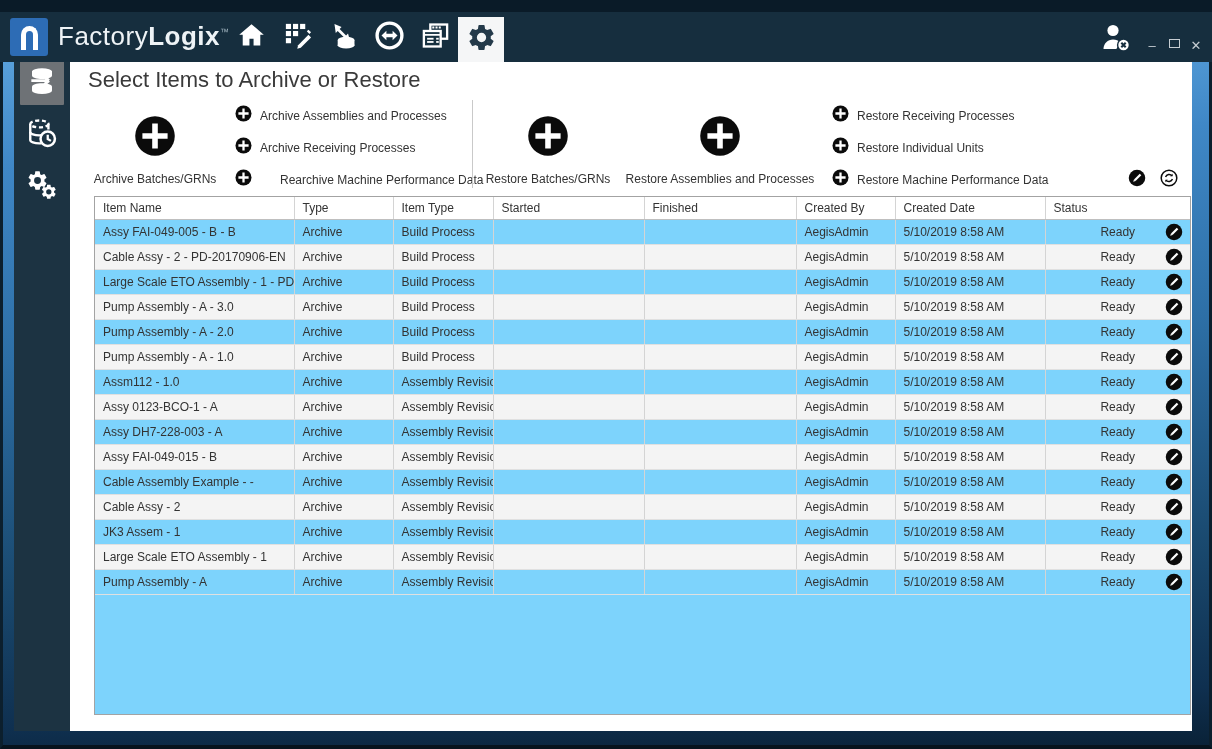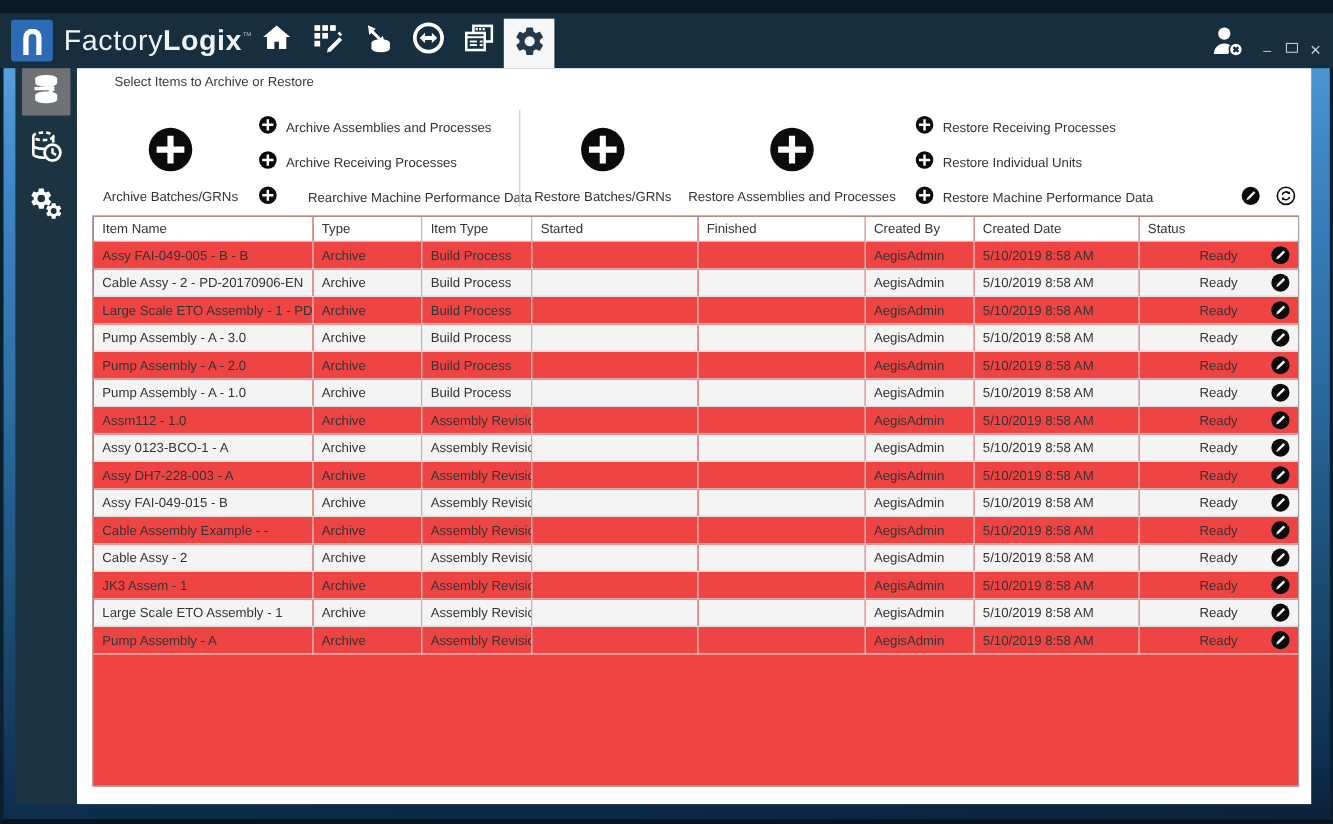--- a/index.html
+++ b/index.html
@@ -29,35 +29,35 @@
            border-left:3px solid #0c1f2d; border-right:3px solid #0c1f2d; border-bottom:4px solid #07131d; }
 
   
   .sidebar { position:absolute; left:14px; top:55px; bottom:18px; width:56px; background:#1c3342; z-index:4; }
   .side-item { width:44px; height:44px; margin:6px auto 8px auto; display:flex; align-items:center; justify-content:center; cursor:pointer; border-radius:1px; }
   .side-item.selected { background:#6e7276; }
   .side-item svg { width:32px; height:32px; }
 
   
   .content { position:absolute; left:70px; top:55px; width:1122px; bottom:18px; background:#fff; z-index:4; }
-  .page-title { position:absolute; left:34px; top:12px; font-size:12px; font-weight:300; color:#3a3a3a; }
+  .page-title { position:absolute; left:18px; top:12px; font-size:22px; font-weight:300; color:#3a3a3a; }
 
   
   .bigplus { position:absolute; width:42px; height:42px; cursor:pointer; }
   .bigplus svg { width:42px; height:42px; }
   .big-label { position:absolute; font-size:12px; color:#333; text-align:center; white-space:nowrap; transform:translateX(-50%); cursor:pointer; }
   .link-row { position:absolute; display:flex; align-items:center; gap:8px; cursor:pointer; white-space:nowrap; }
   .link-row svg { width:17px; height:17px; }
   .link-row .lbl { font-size:12px; color:#333; }
   .vdivider { position:absolute; left:402px; top:45px; height:88px; width:1px; background:#c9c9c9; }
   .tool-icon { position:absolute; width:18px; height:18px; cursor:pointer; }
   .tool-icon svg { width:18px; height:18px; }
 
   
-  .grid-wrap { position:absolute; left:14px; top:141px; width:1097px; height:519px; border:1px solid #a3a3a3; overflow:hidden; background:#ef4444; }
+  .grid-wrap { position:absolute; left:24px; top:141px; width:1097px; height:519px; border:1px solid #a3a3a3; overflow:hidden; background:#7dd3fc; }
   table { border-collapse:collapse; table-layout:fixed; width:1095px; font-size:12px; color:#333; }
   th { height:22px; text-align:left; font-weight:400; padding:0 0 0 8px; border-right:1px solid #d4d4d4; border-bottom:1px solid #bfbfbf; white-space:nowrap; overflow:hidden; background:#fff; cursor:pointer; }
   th:last-child, td:last-child { border-right:none; }
   td { height:25px; padding:0 0 0 8px; border-right:1px solid #d4d4d4; border-bottom:1px solid #e0e0e0; white-space:nowrap; overflow:hidden; }
   tbody tr:nth-child(even) { background:#f4f4f4; }
   .status-cell { position:relative; text-align:center; padding:0; }
   .row-edit { position:absolute; right:7px; top:50%; transform:translateY(-50%); width:18px; height:18px; cursor:pointer; }
   .row-edit svg { width:18px; height:18px; display:block; }
 </style>
 </head>

